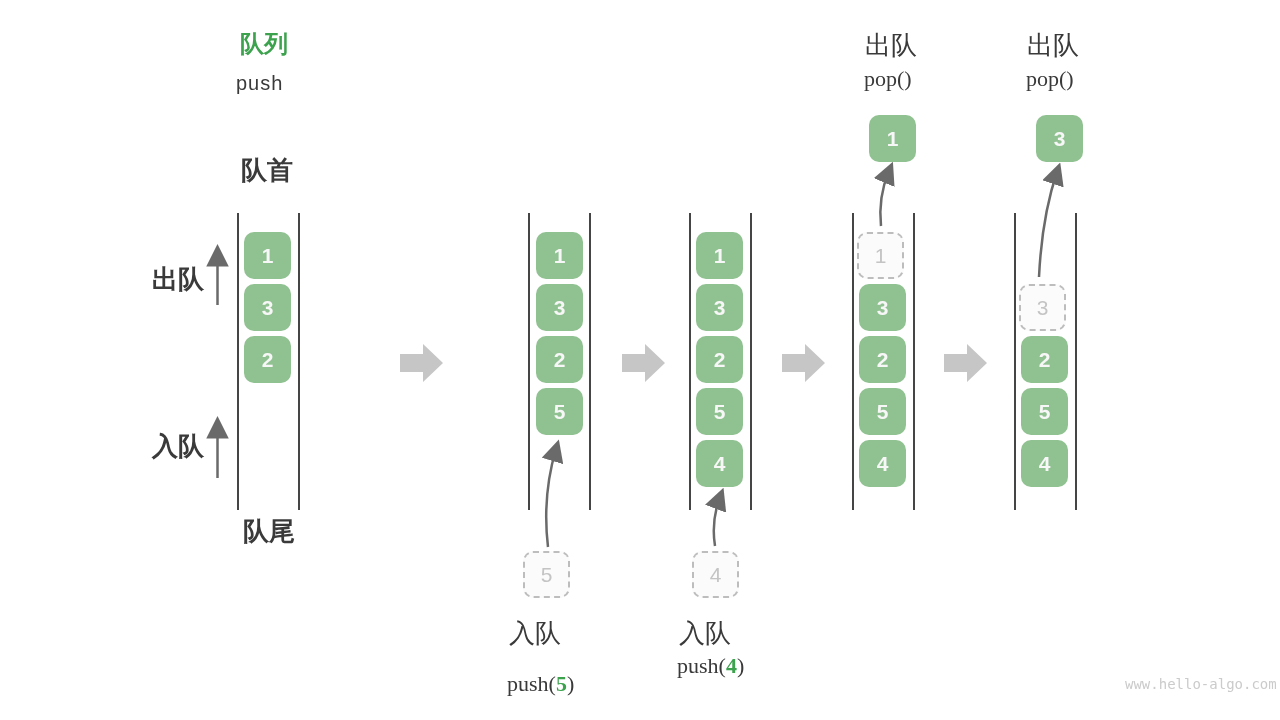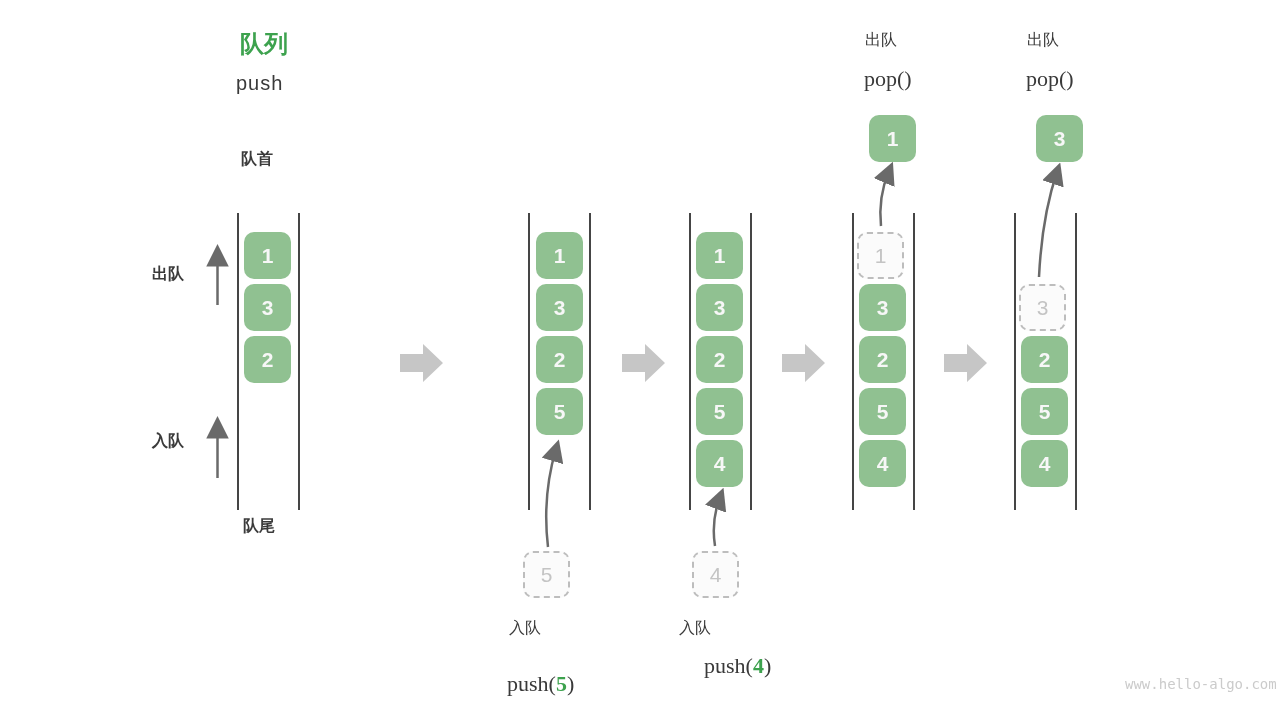--- a/index.html
+++ b/index.html
@@ -1,21 +1,21 @@
 <!DOCTYPE html>
 <html style="--block-green: #90c191; --accent-green: #3da24e; --text-dark: #3a3a3a; --ghost-gray: #c4c4c4; --dashed-gray: #bdbdbd; --line-dark: #454545; --arrow-dark: #6a6a6a; --arrow-light: #c6c6c6; --watermark-gray: #cbcbcb;"><head>
 <meta charset="utf-8">
 <style>
   html,body{margin:0;padding:0;background:#ffffff;}
   .stage{
     position:relative;width:1280px;height:720px;background:#fff;overflow:hidden;
     font-family:"Liberation Sans","DejaVu Sans",sans-serif;color:var(--text-dark,#3a3a3a);
   }
   .t{position:absolute;white-space:nowrap;line-height:1;}
-  .zh{font-size:16px;color:var(--text-dark,#3a3a3a);}
+  .zh{font-size:26px;color:var(--text-dark,#3a3a3a);}
   .zh.b{font-weight:bold;}
   .mono{font-family:Liberation Serif, serif;font-size:22px;color:var(--text-dark,#3a3a3a);}
   .title-zh{font-size:24px;font-weight:bold;color:var(--accent-green,#3da24e);}
   .title-en{font-size:20px;color:var(--text-dark,#3a3a3a);letter-spacing:1px;}
   .green-arg{color:var(--accent-green,#3da24e);font-weight:bold;}
   .watermark{font-family:"DejaVu Sans Mono","Liberation Mono",monospace;font-size:14px;color:var(--watermark-gray,#cbcbcb);}
   .vline{position:absolute;width:1.5px;height:297px;top:213px;background:var(--line-dark,#454545);}
   .block{
     position:absolute;width:47px;height:47px;border-radius:10px;
     background:var(--block-green,#90c191);color:#f7f7f7;
@@ -54,21 +54,21 @@
 
     <polygon class="big-arrow" points="400,354 423,354 423,344 443,363 423,382 423,372 400,372"></polygon>
     <polygon class="big-arrow" points="622,354 645,354 645,344 665,363 645,382 645,372 622,372"></polygon>
     <polygon class="big-arrow" points="782,354 805,354 805,344 825,363 805,382 805,372 782,372"></polygon>
     <polygon class="big-arrow" points="944,354 967,354 967,344 987,363 967,382 967,372 944,372"></polygon>
   </svg>
 
   <div class="t title-zh" style="left:240px;top:32px;">队列</div>
   <div class="t title-en" style="left:236px;top:73px;">push</div>
 
-  <div class="t zh b" style="left:241px;top:151px;">队首</div>
+  <div class="t zh b" style="left:241px;top:157px;">队首</div>
   <div class="t zh b" style="left:243px;top:518px;">队尾</div>
   <div class="t zh b" style="left:152px;top:266px;">出队</div>
   <div class="t zh b" style="left:152px;top:433px;">入队</div>
 
   <div class="vline" style="left:237px;"></div>
   <div class="vline" style="left:298px;"></div>
   <div class="vline" style="left:528px;"></div>
   <div class="vline" style="left:589px;"></div>
   <div class="vline" style="left:689px;"></div>
   <div class="vline" style="left:750px;"></div>
@@ -104,21 +104,21 @@
   <div class="ghost" style="left:1019px;top:284px;">3</div>
   <div class="block" style="left:1021px;top:336px;">2</div>
   <div class="block" style="left:1021px;top:388px;">5</div>
   <div class="block" style="left:1021px;top:440px;">4</div>
   <div class="block" style="left:1036px;top:115px;">3</div>
 
   <div class="t zh" style="left:509px;top:620px;">入队</div>
   <div class="t mono" style="left:507px;top:655px;margin-top:18px;"><span>push(</span><span class="green-arg">5</span><span>)</span></div>
 
   <div class="t zh" style="left:679px;top:620px;">入队</div>
-  <div class="t mono" style="left:704px;top:655px;"><span>push(</span><span class="green-arg">4</span><span>)</span></div>
+  <div class="t mono" style="left:677px;top:655px;"><span>push(</span><span class="green-arg">4</span><span>)</span></div>
 
   <div class="t zh" style="left:865px;top:32px;">出队</div>
   <div class="t mono" style="left:864px;top:68px;">pop()</div>
 
   <div class="t zh" style="left:1027px;top:32px;">出队</div>
   <div class="t mono" style="left:1026px;top:68px;">pop()</div>
 
   <div class="t watermark" style="left:1125px;top:677px;">www.hello-algo.com</div>
 
 </div>

